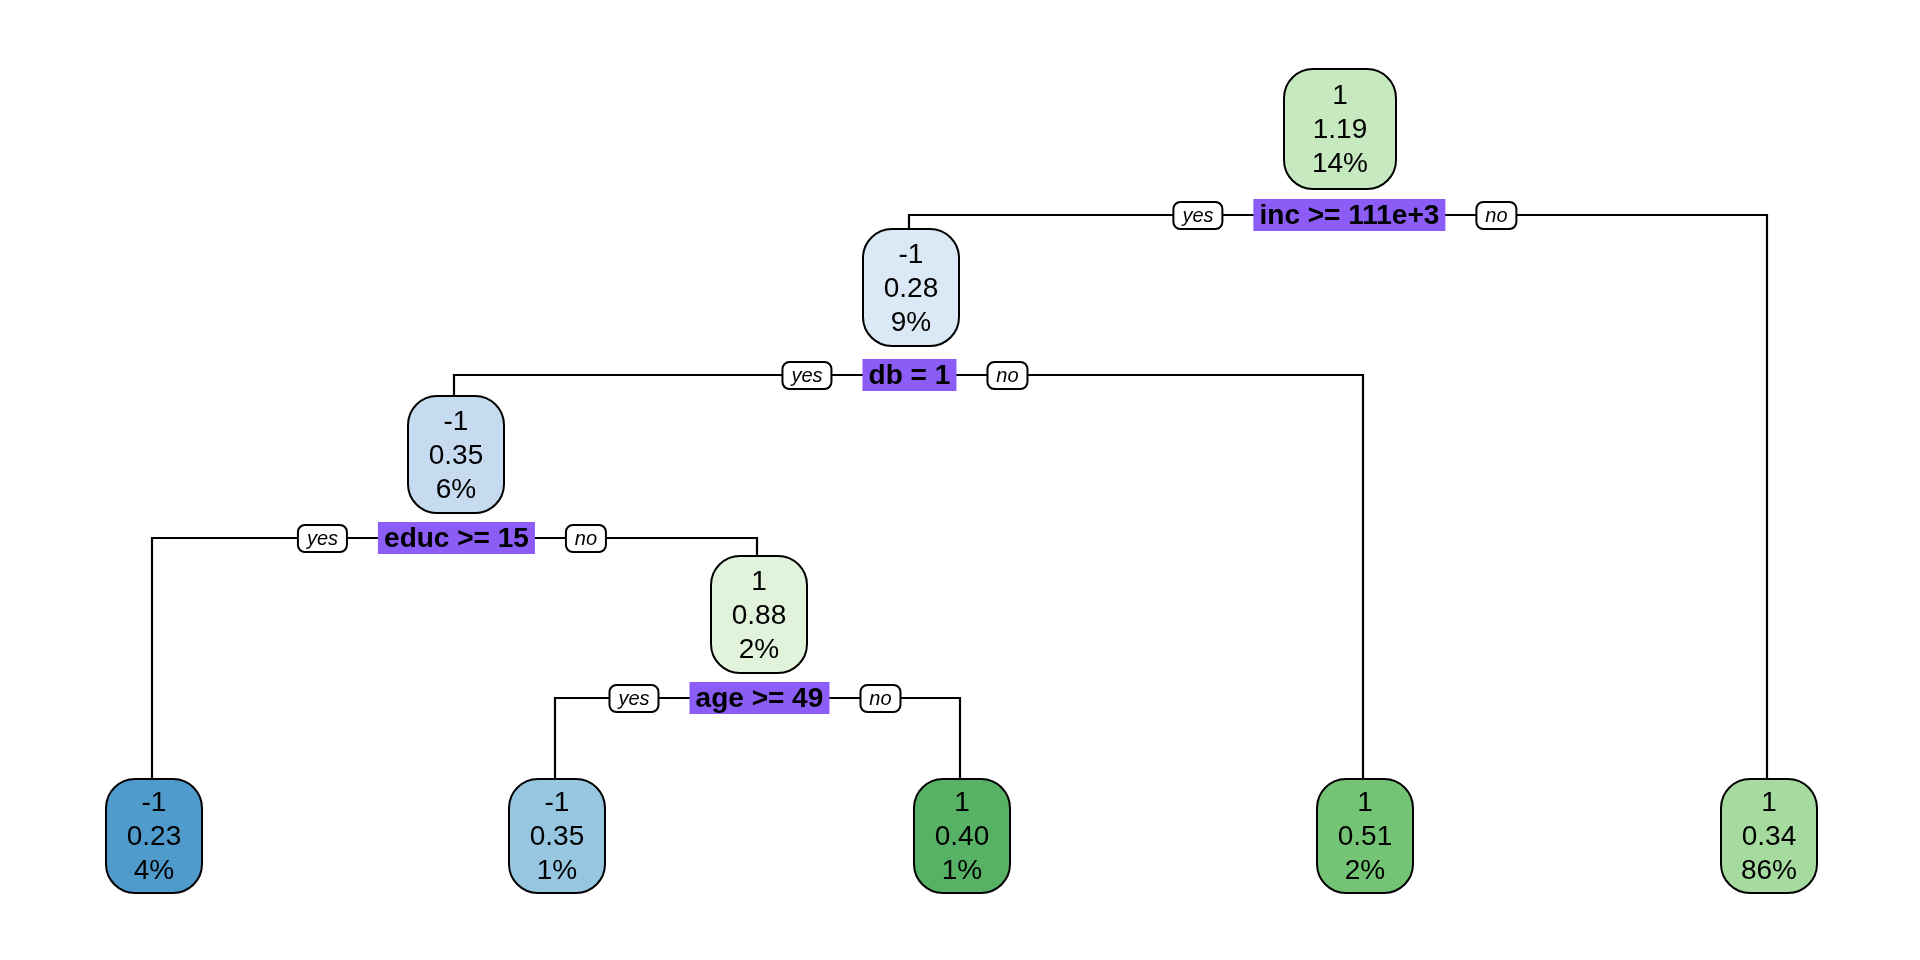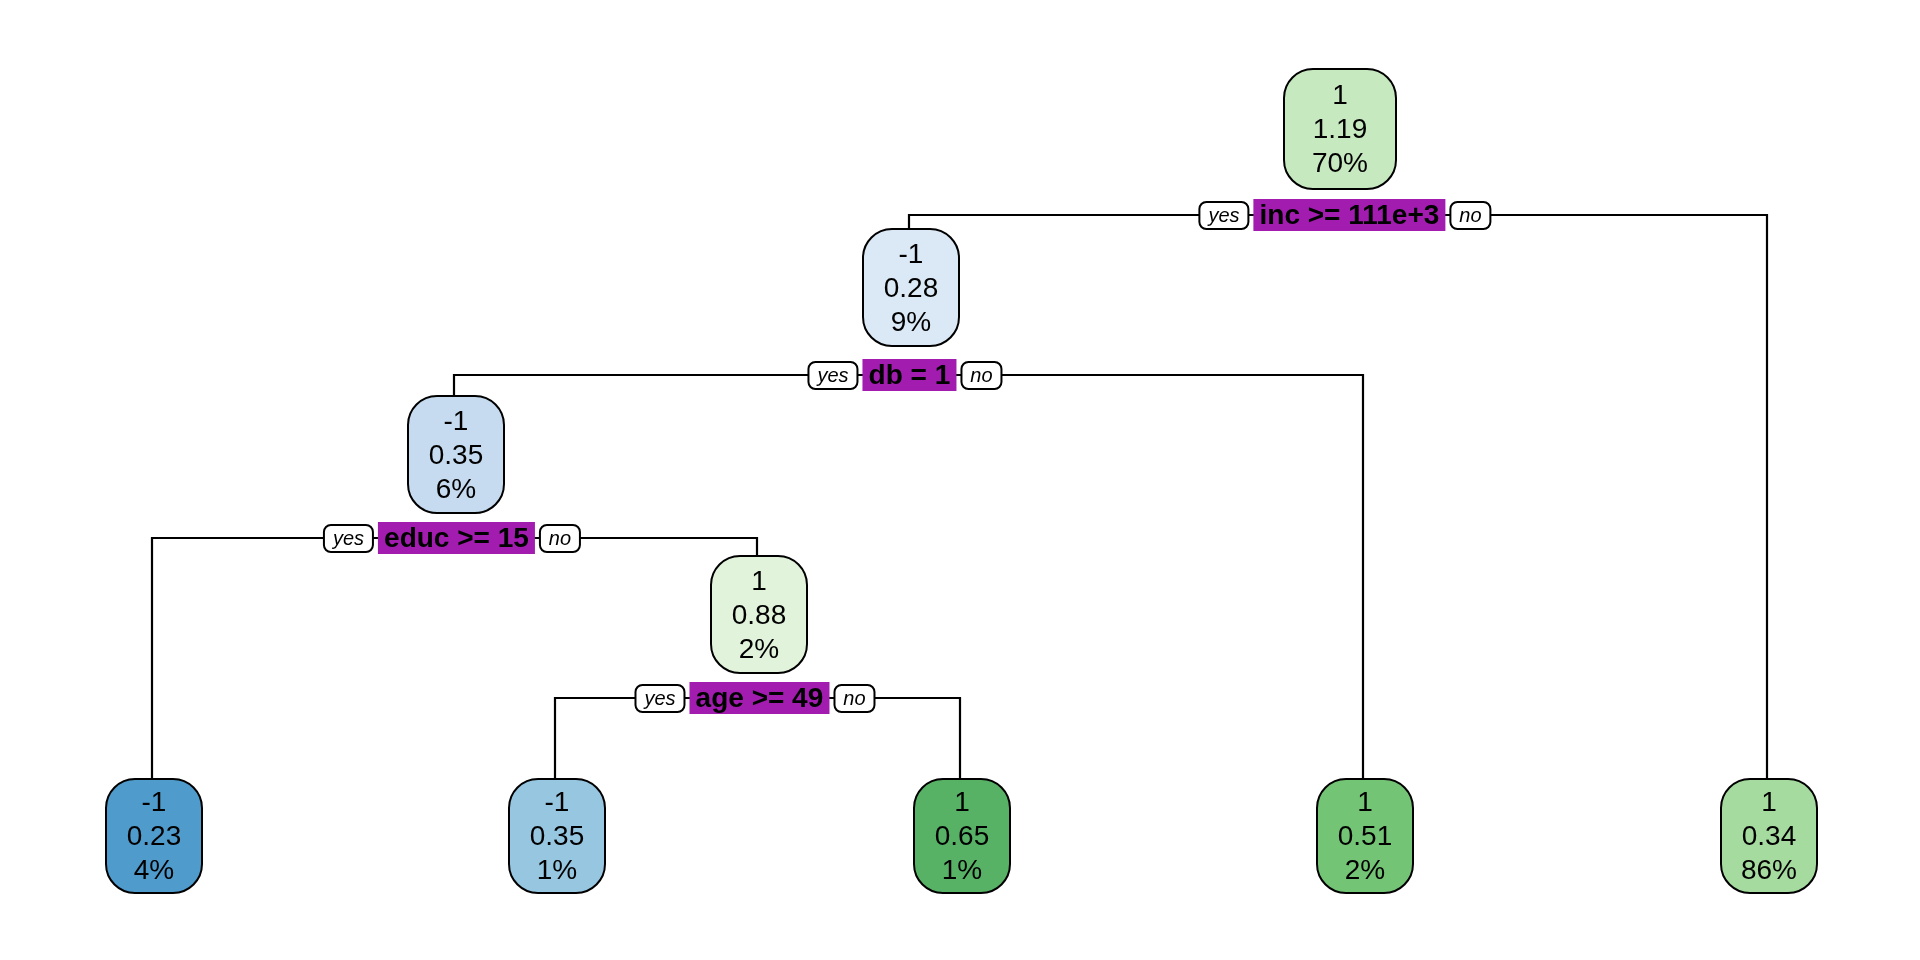--- a/index.html
+++ b/index.html
@@ -8,24 +8,24 @@
     font-family:"Liberation Sans", sans-serif;color:#000;
   }
   .edges{position:absolute;left:0;top:0;}
   .node{
     position:absolute;border:2.5px solid #000;border-radius:30px;
     display:flex;flex-direction:column;align-items:center;justify-content:center;
     font-size:28px;line-height:34px;text-align:center;
   }
   .split{
     position:absolute;transform:translate(-50%,-50%);
-    display:flex;align-items:center;gap:4px;white-space:nowrap;
+    display:flex;align-items:center;gap:30px;white-space:nowrap;
   }
   .cond{
-    font-weight:bold;font-size:28px;background:#a21caf;padding:0 6px;
+    font-weight:bold;font-size:28px;background:#8b5cf6;padding:0 6px;
   }
   .badge{
     font-style:italic;font-size:20px;line-height:20px;
     background:#ffffff;border:2px solid #000;border-radius:8px;
     padding:2px 8px 3px 8px;
   }
 </style>
 </head>
 <body>
 
@@ -34,21 +34,21 @@
   <svg class="edges" width="1920" height="960" viewBox="0 0 1920 960">
     <path d="M909,228 L909,215 L1767,215 L1767,778" fill="none" stroke="#000" stroke-width="2.2"></path>
     <path d="M454,395 L454,375 L1363,375 L1363,778" fill="none" stroke="#000" stroke-width="2.2"></path>
     <path d="M152,778 L152,538 L757,538 L757,555" fill="none" stroke="#000" stroke-width="2.2"></path>
     <path d="M555,778 L555,698 L960,698 L960,778" fill="none" stroke="#000" stroke-width="2.2"></path>
   </svg>
 
   <div class="node" style="left: 1283px; top: 68px; width: 110px; height: 118px; background: rgb(199, 233, 192);">
     <span>1</span>
     <span>1.19</span>
-    <span>70%</span>
+    <span>14%</span>
   </div>
 
   <div class="split" style="left:1345px;top:215px">
     <span class="badge">yes</span>
     <span class="cond">inc &gt;= 111e+3</span>
     <span class="badge">no</span>
   </div>
 
   <div class="node" style="left: 862px; top: 228px; width: 94px; height: 115px; background: rgb(219, 233, 246);">
     <span>-1</span>
@@ -93,21 +93,21 @@
   </div>
 
   <div class="node" style="left: 508px; top: 778px; width: 94px; height: 112px; background: rgb(151, 198, 225);">
     <span>-1</span>
     <span>0.35</span>
     <span>1%</span>
   </div>
 
   <div class="node" style="left: 913px; top: 778px; width: 94px; height: 112px; background: rgb(87, 178, 102);">
     <span>1</span>
-    <span>0.65</span>
+    <span>0.40</span>
     <span>1%</span>
   </div>
 
   <div class="node" style="left: 1316px; top: 778px; width: 94px; height: 112px; background: rgb(116, 196, 118);">
     <span>1</span>
     <span>0.51</span>
     <span>2%</span>
   </div>
 
   <div class="node" style="left: 1720px; top: 778px; width: 94px; height: 112px; background: rgb(166, 219, 160);">

